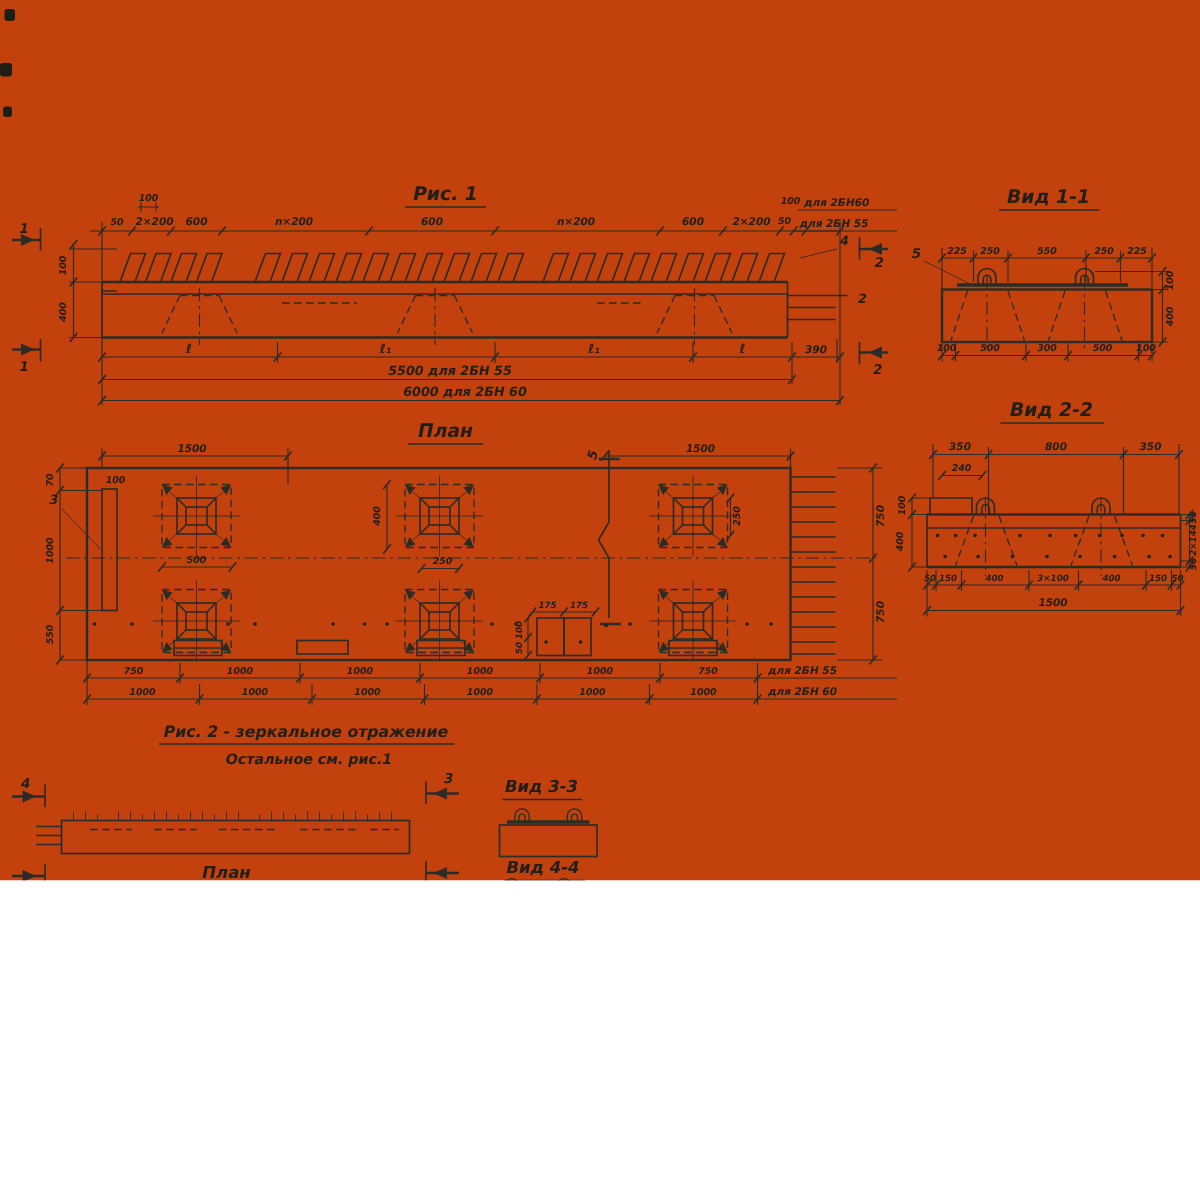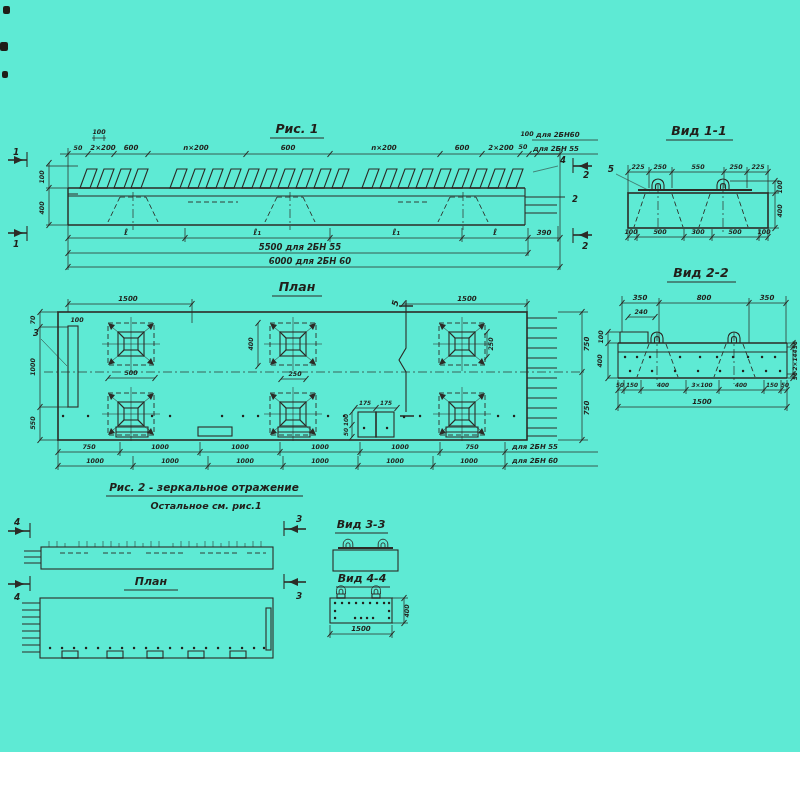--- a/index.html
+++ b/index.html
@@ -1,16 +1,16 @@
 <!DOCTYPE html>
 <html><head>
 <meta charset="utf-8">
 <style>
   html,body{margin:0;padding:0;}
-  .sheet{position:relative;width:800px;height:752px;background:#5eead4;overflow:hidden;}
+  .sheet{position:relative;width:800px;height:587px;background:#c2410c;overflow:hidden;}
   svg{position:absolute;left:0;top:0;}
   svg text{font-family:"DejaVu Sans",sans-serif;font-style:italic;font-weight:bold;fill:#211f1a;}
   .t{font-size:12.5px;}
   .t2{font-size:11px;}
   .d8{font-size:8.5px;}
   .d7{font-size:7px;}
   .d6{font-size:6.3px;}
   .d5{font-size:5.8px;}
   .m{font-size:9px;}
   .s  {stroke:#2c2b26;stroke-width:1.1;fill:none;}

